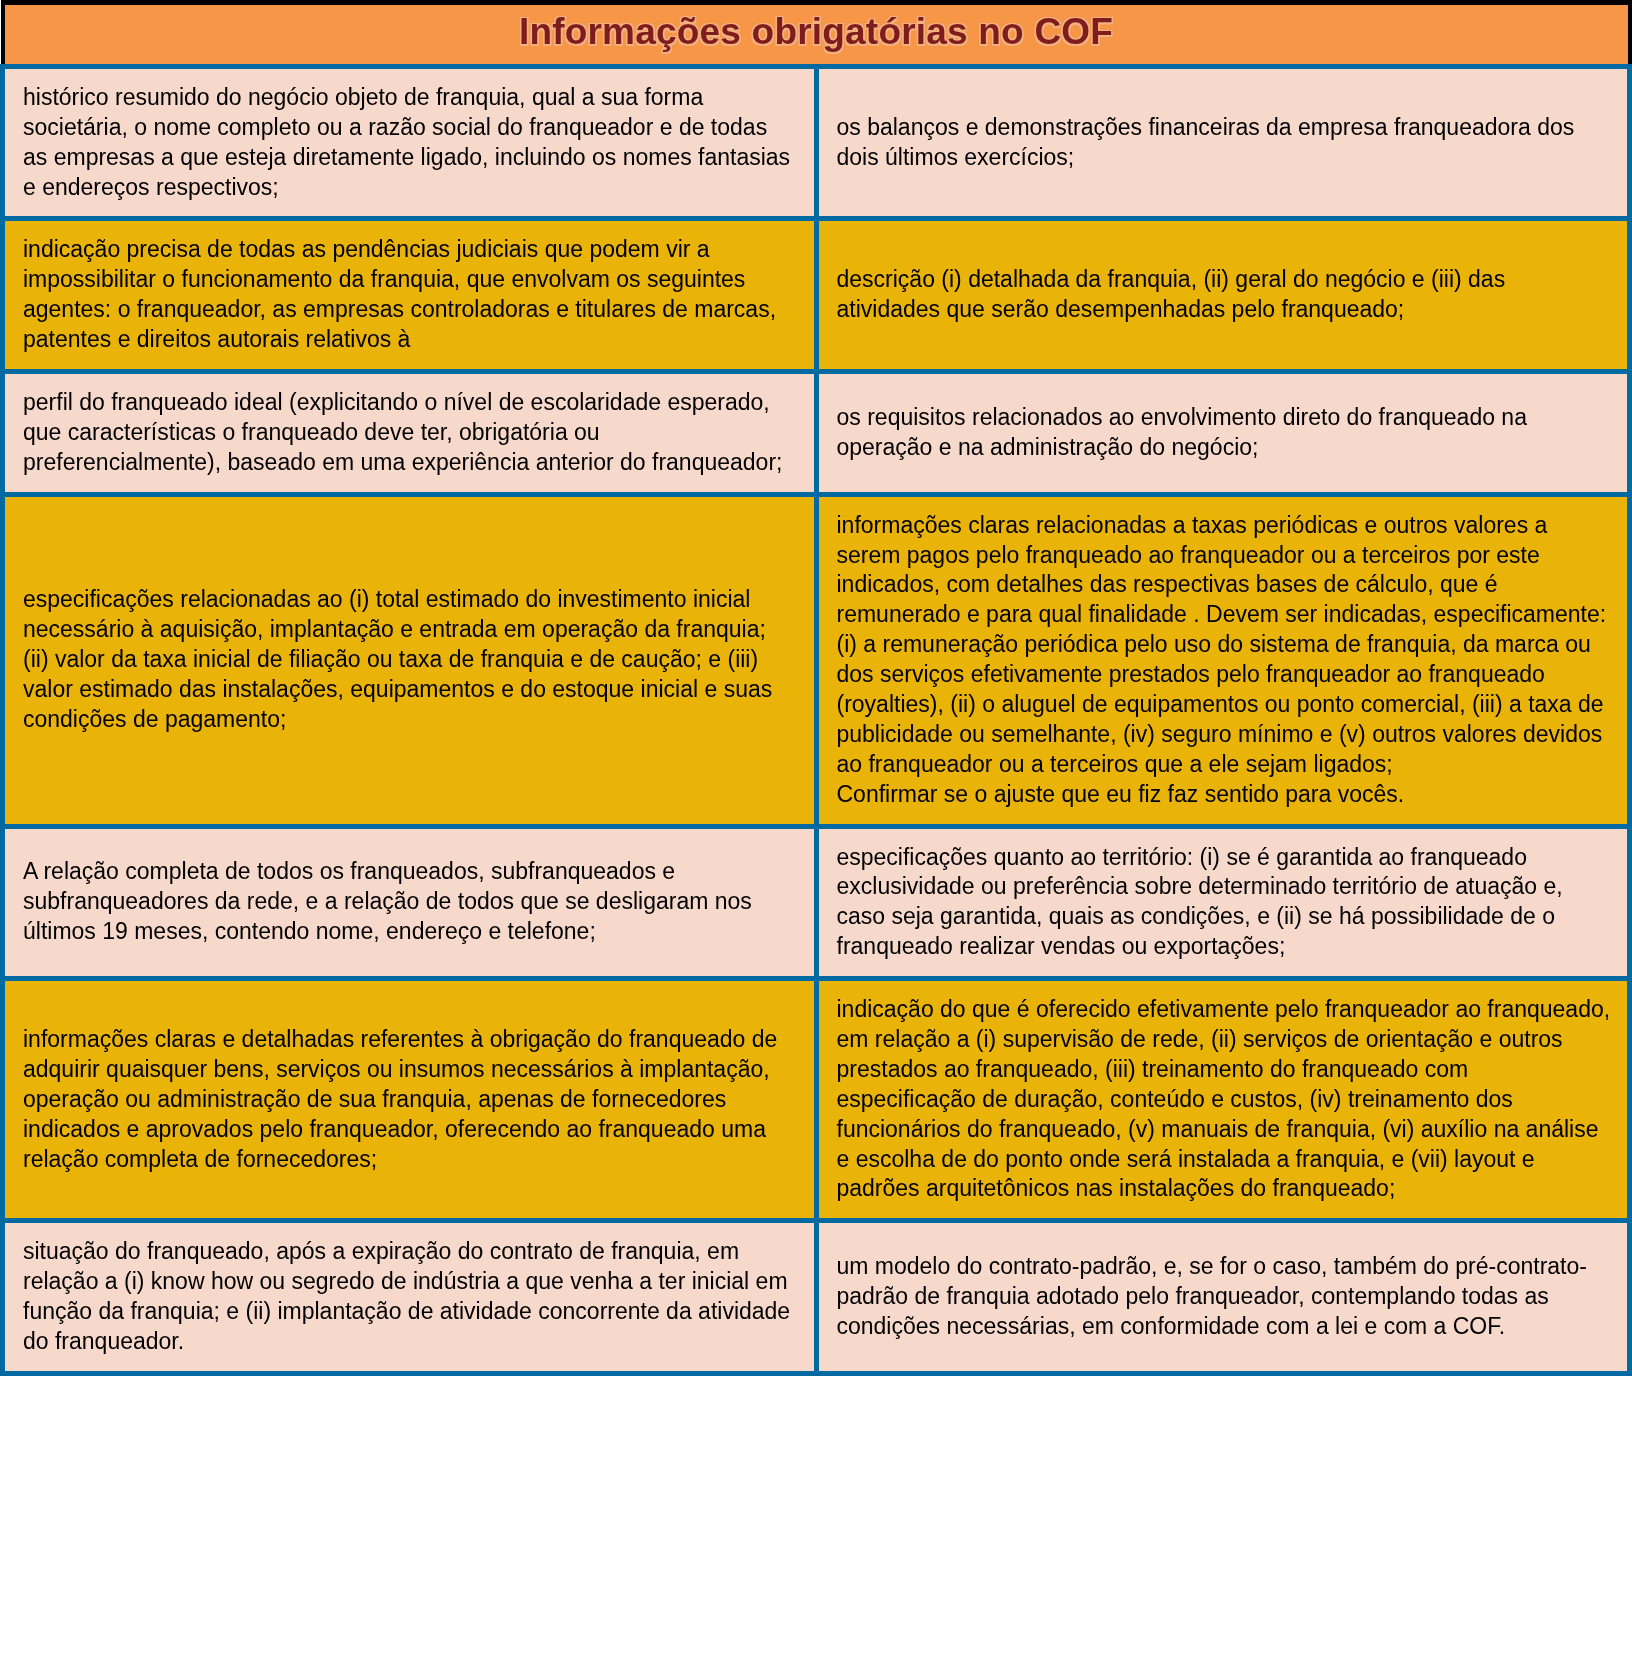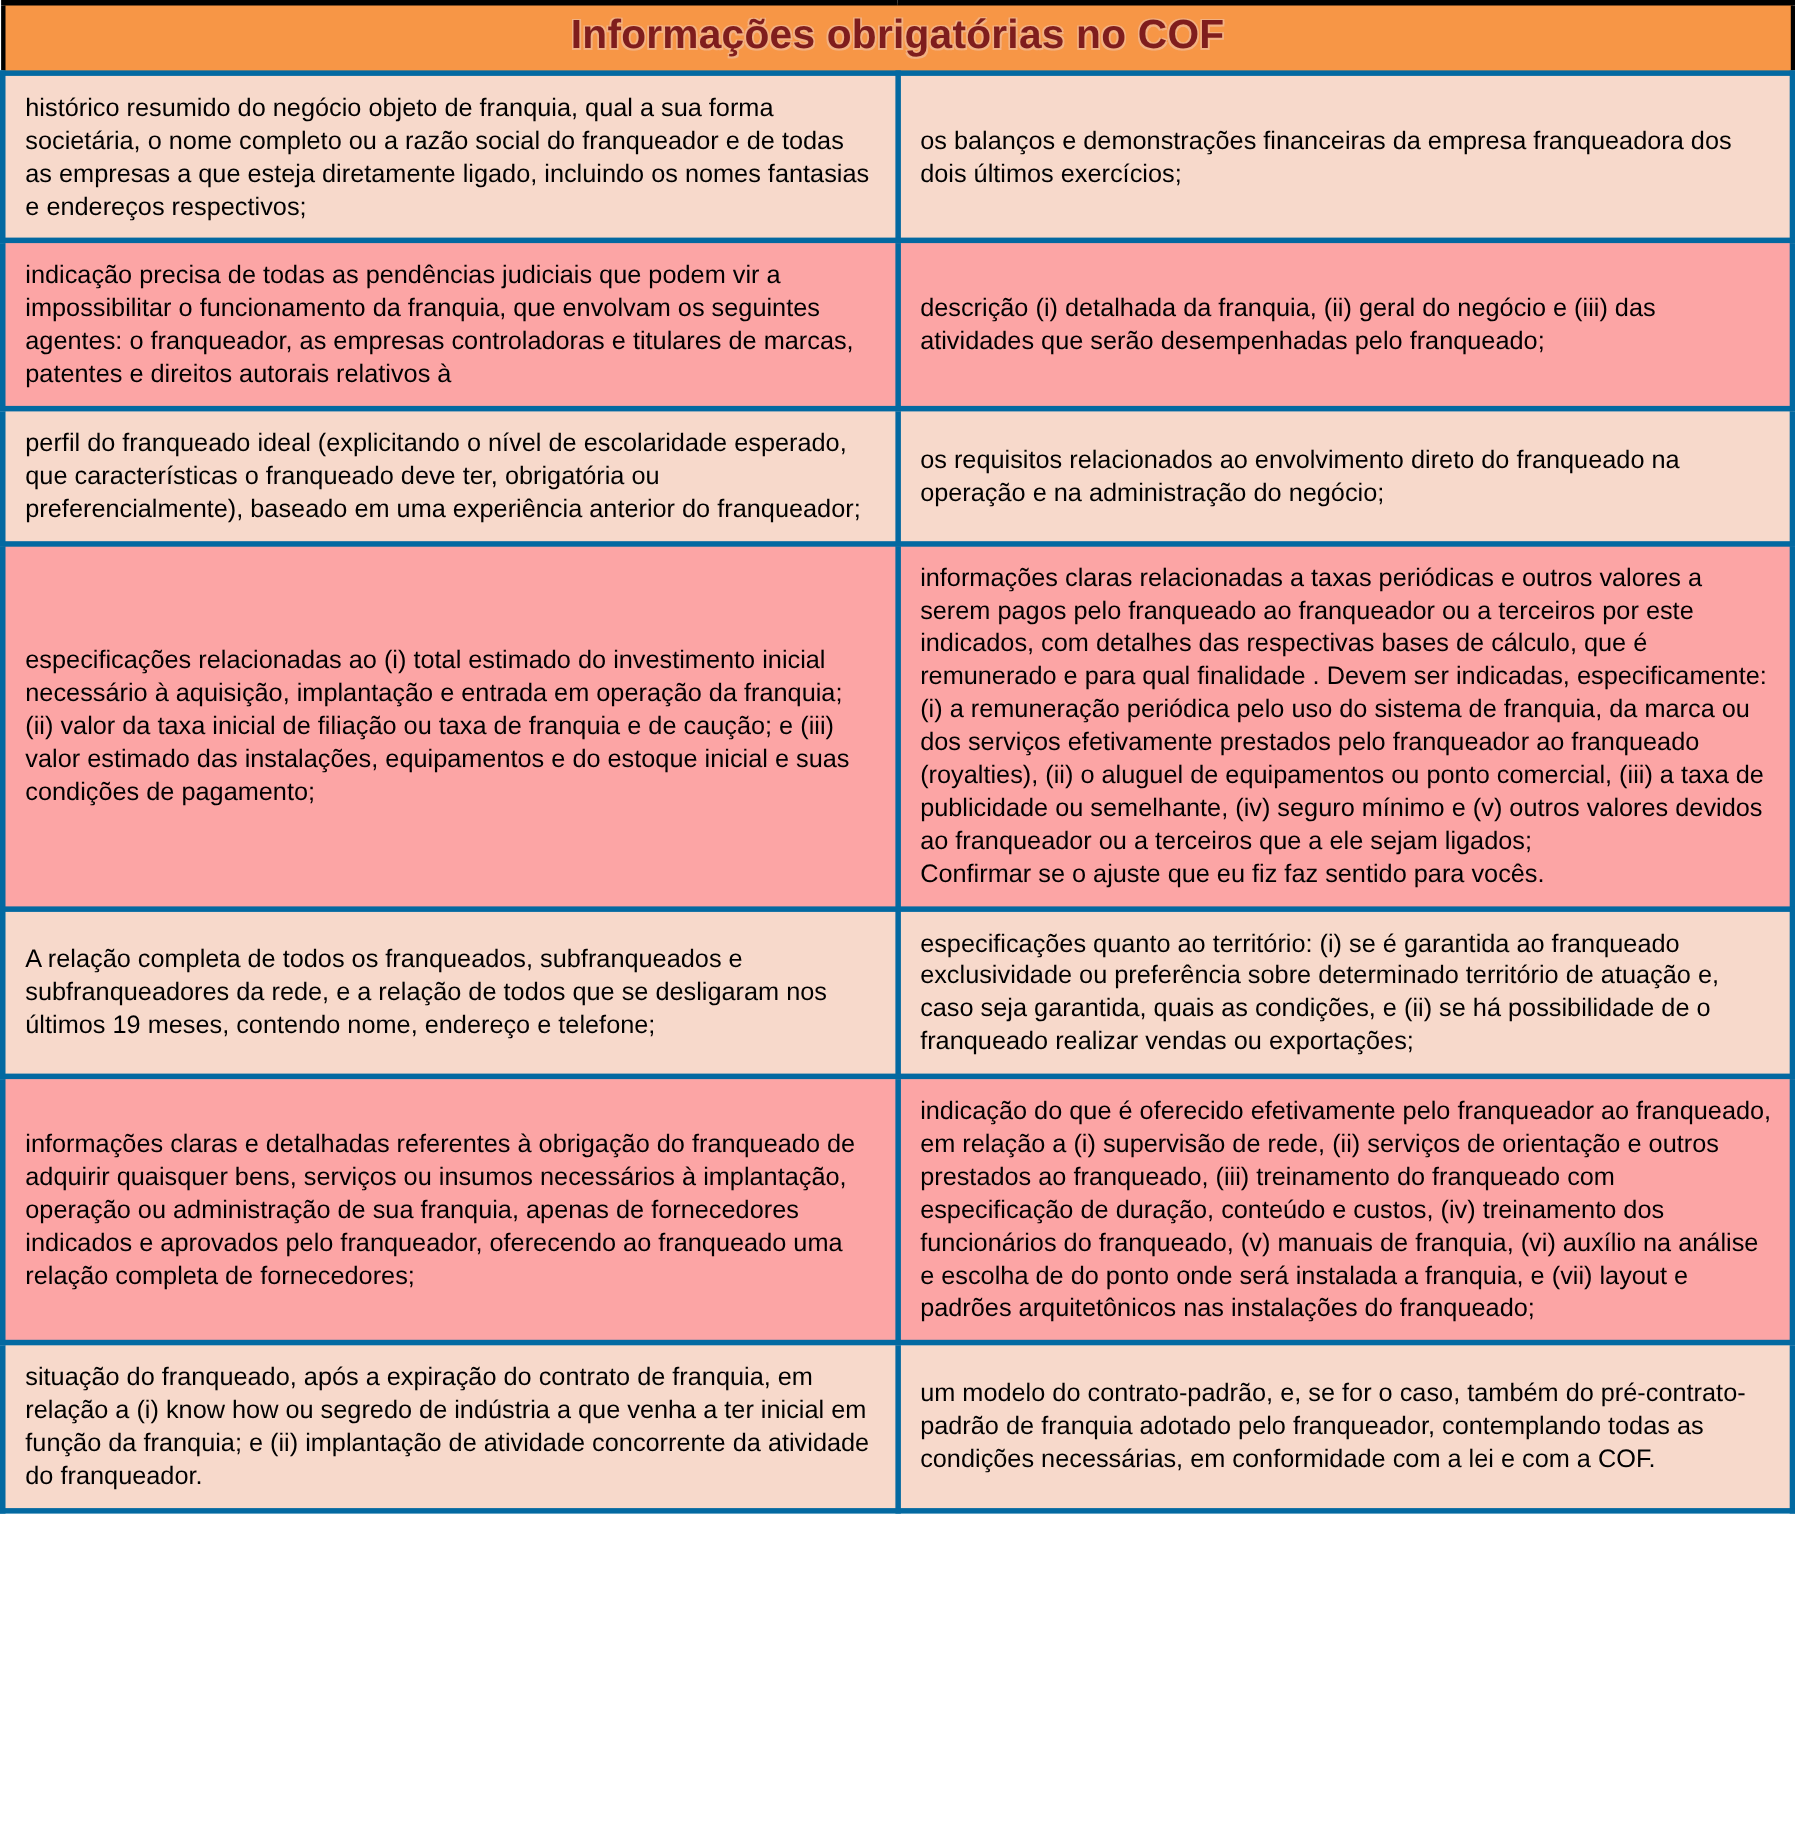--- a/index.html
+++ b/index.html
@@ -58,21 +58,21 @@
     vertical-align: middle;
     padding: 14px 16px 14px 18px;
     font-size: 23px;
     line-height: 1.30;
     color: #000000;
   }
   td.col-left  { width: 762px; }
   td.col-right { width: 870px; }
 
   .row-a td.cell { background: #F7D9CB; }
-  .row-b td.cell { background: #fca5a5; }
+  .row-b td.cell { background: #eab308; }
 
   .cell p {
     margin: 0;
     white-space: pre-line;
   }
   .cell .ital { }
 </style>
 </head>
 <body>
 

